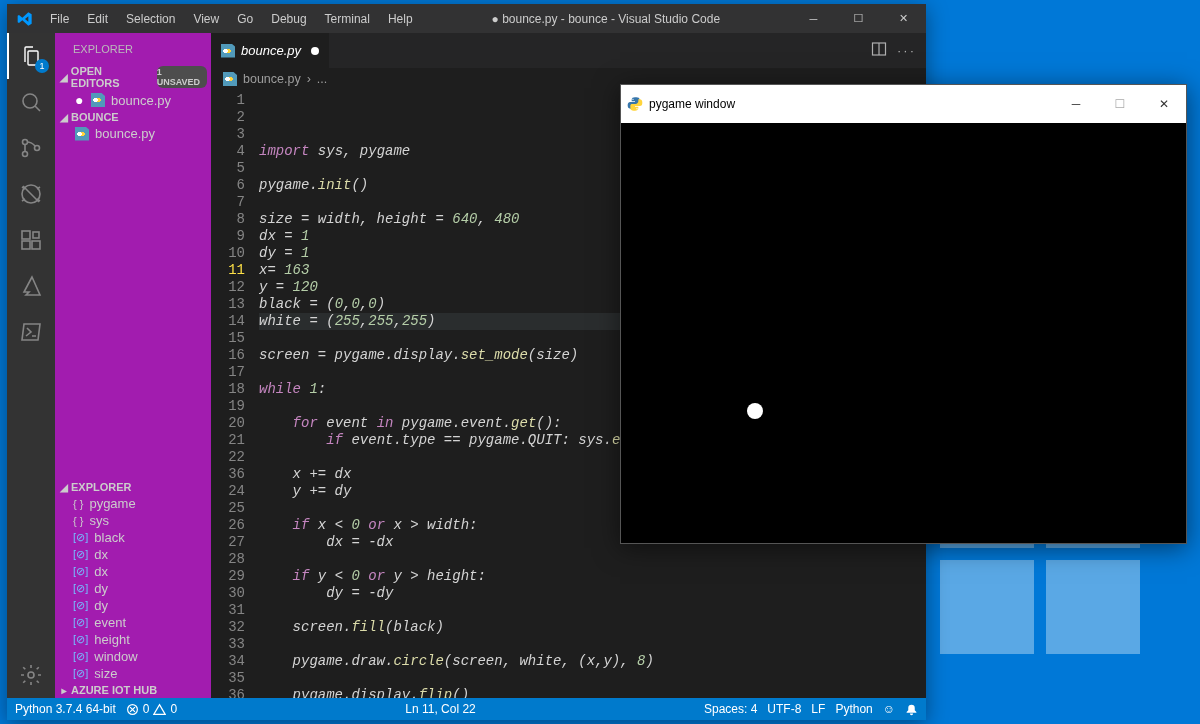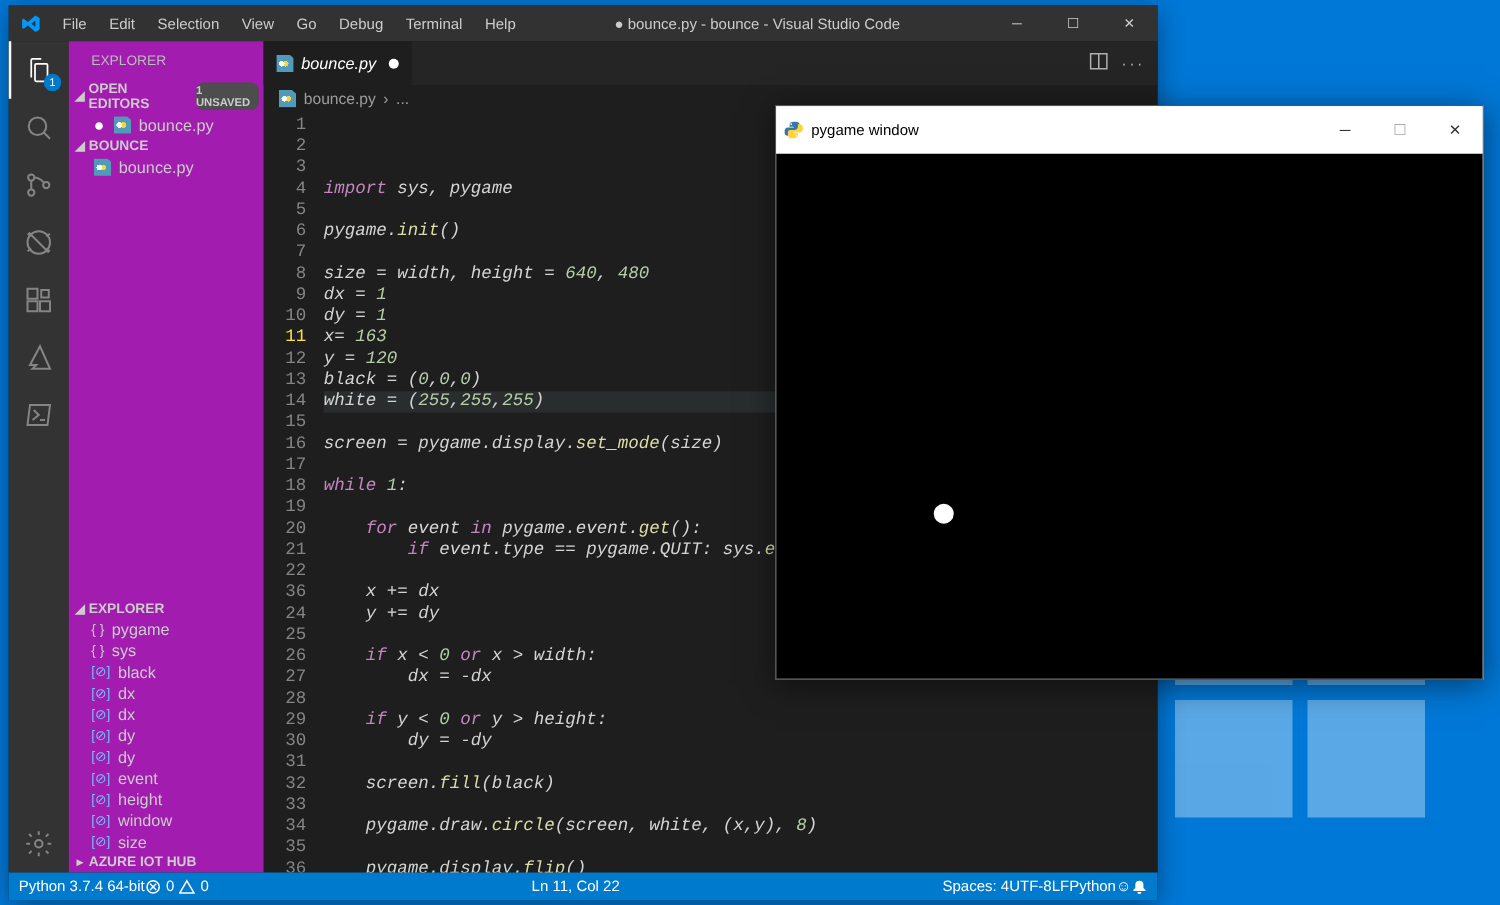--- a/index.html
+++ b/index.html
@@ -188,20 +188,21 @@
 }
 
 .statusbar {
   height: 22px;
   background: #007acc;
   color: #fff;
   display: flex;
   align-items: center;
   font-size: 12px;
   padding: 0 8px;
+  gap: 10px;
 }
 .statusbar .sep { flex: 1; }
 .statusbar .item { display: flex; align-items: center; gap: 4px; }
 
 
 .pygame-win {
   position: absolute;
   left: 620px; top: 84px;
   width: 567px; height: 460px;
   background: #fff;

